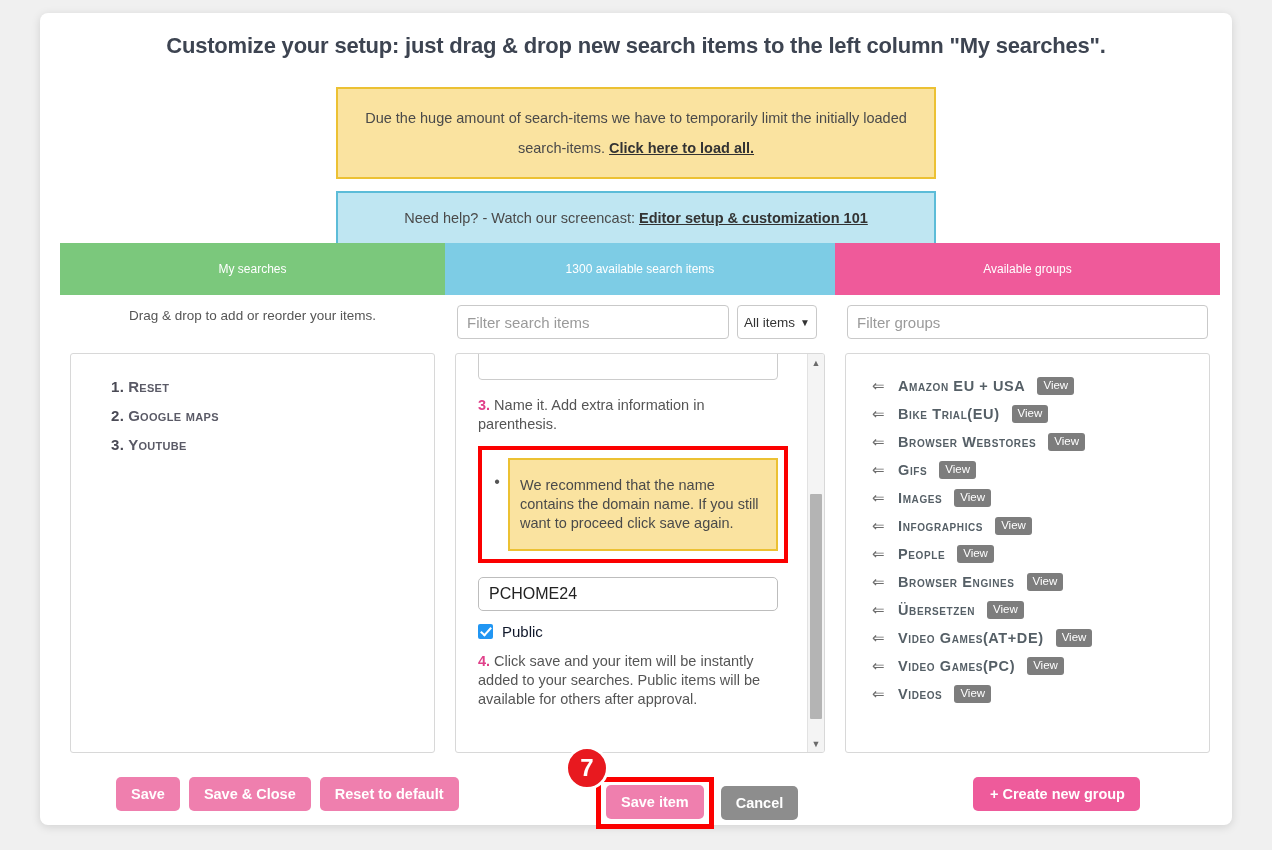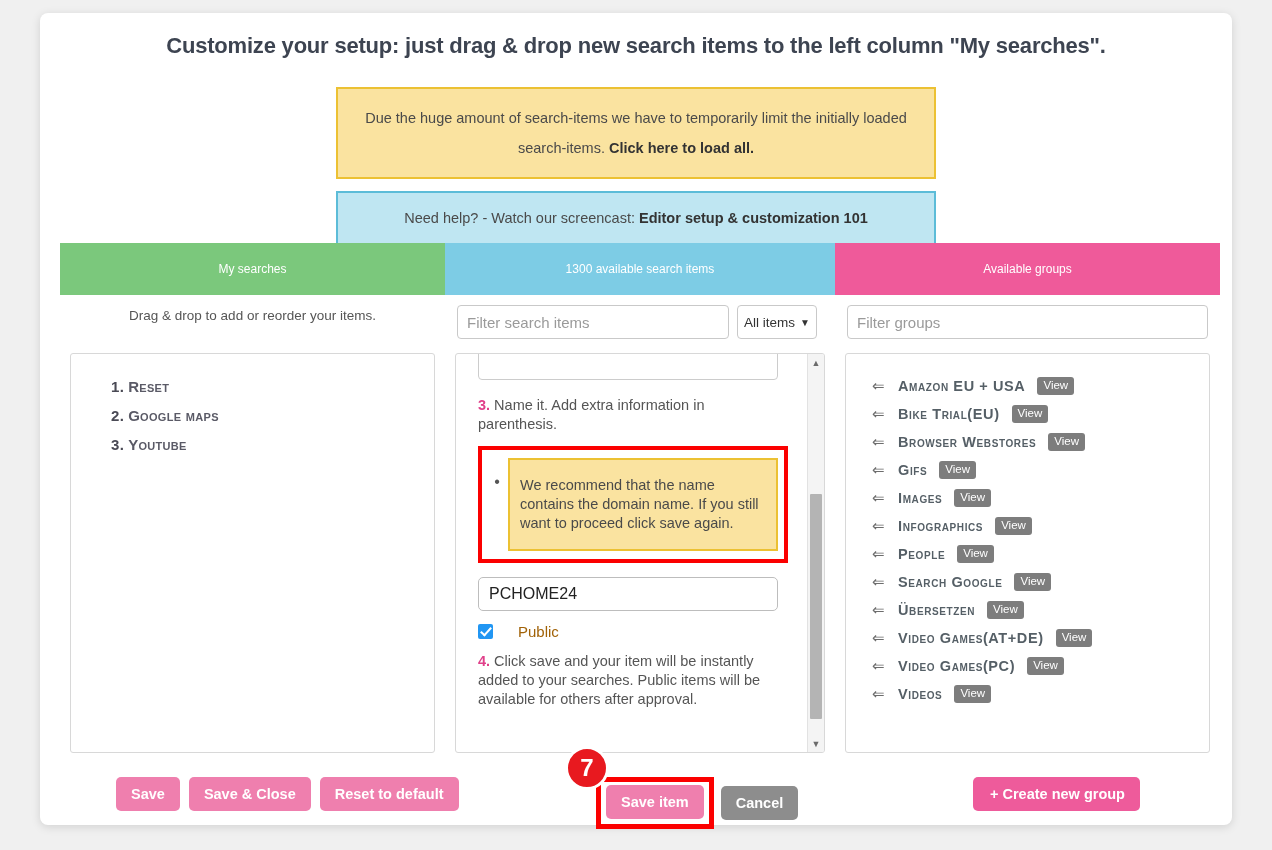--- a/index.html
+++ b/index.html
@@ -52,20 +52,21 @@
   }
   .notice-blue {
     margin-top: 12px;
     background: #bfe6f2;
     border: 2px solid #5cbcd8;
     padding: 10px 24px;
   }
   .notice a, .notice .lnk {
     color: #333;
     font-weight: bold;
+    text-decoration: underline;
     cursor: pointer;
   }
 
   
   .columns {
     position: absolute;
     left: 20px; top: 230px;
     width: 1160px;
   }
   .col-headers { display: flex; }
@@ -229,23 +230,23 @@
     font-size: 16px;
     color: #222;
     font-family: "Liberation Sans", sans-serif;
     outline: none;
     background: #fff;
   }
   .pub-row {
     margin-top: 12px;
     display: flex;
     align-items: center;
-    gap: 25px;
+    gap: 9px;
     font-size: 15px;
-    color: #a16207;
+    color: #0f172a;
   }
   .chk {
     width: 15px; height: 15px;
     background: #2196f3;
     border-radius: 2px;
     position: relative;
     cursor: pointer;
     flex: none;
   }
   .chk::after {
@@ -495,21 +496,21 @@
                 <span class="grp-name">Infographics</span>
                 <span class="view-badge">View</span>
               </li>
               <li class="grp-item">
                 <span class="grp-arrow">⇐</span>
                 <span class="grp-name">People</span>
                 <span class="view-badge">View</span>
               </li>
               <li class="grp-item">
                 <span class="grp-arrow">⇐</span>
-                <span class="grp-name">Search Google</span>
+                <span class="grp-name">Browser Engines</span>
                 <span class="view-badge">View</span>
               </li>
               <li class="grp-item">
                 <span class="grp-arrow">⇐</span>
                 <span class="grp-name">Übersetzen</span>
                 <span class="view-badge">View</span>
               </li>
               <li class="grp-item">
                 <span class="grp-arrow">⇐</span>
                 <span class="grp-name">Video Games(AT+DE)</span>

